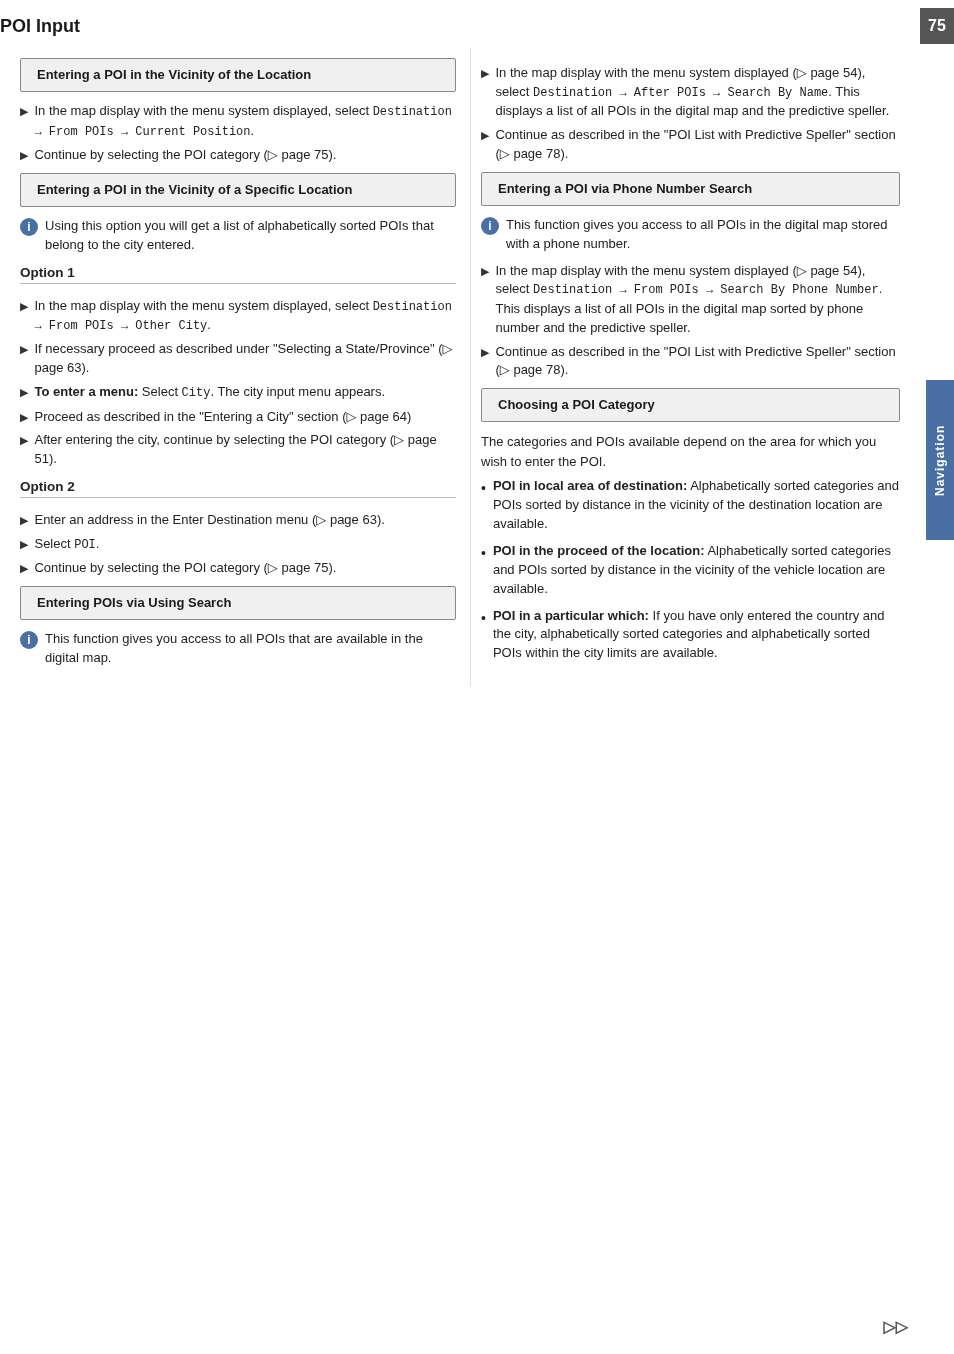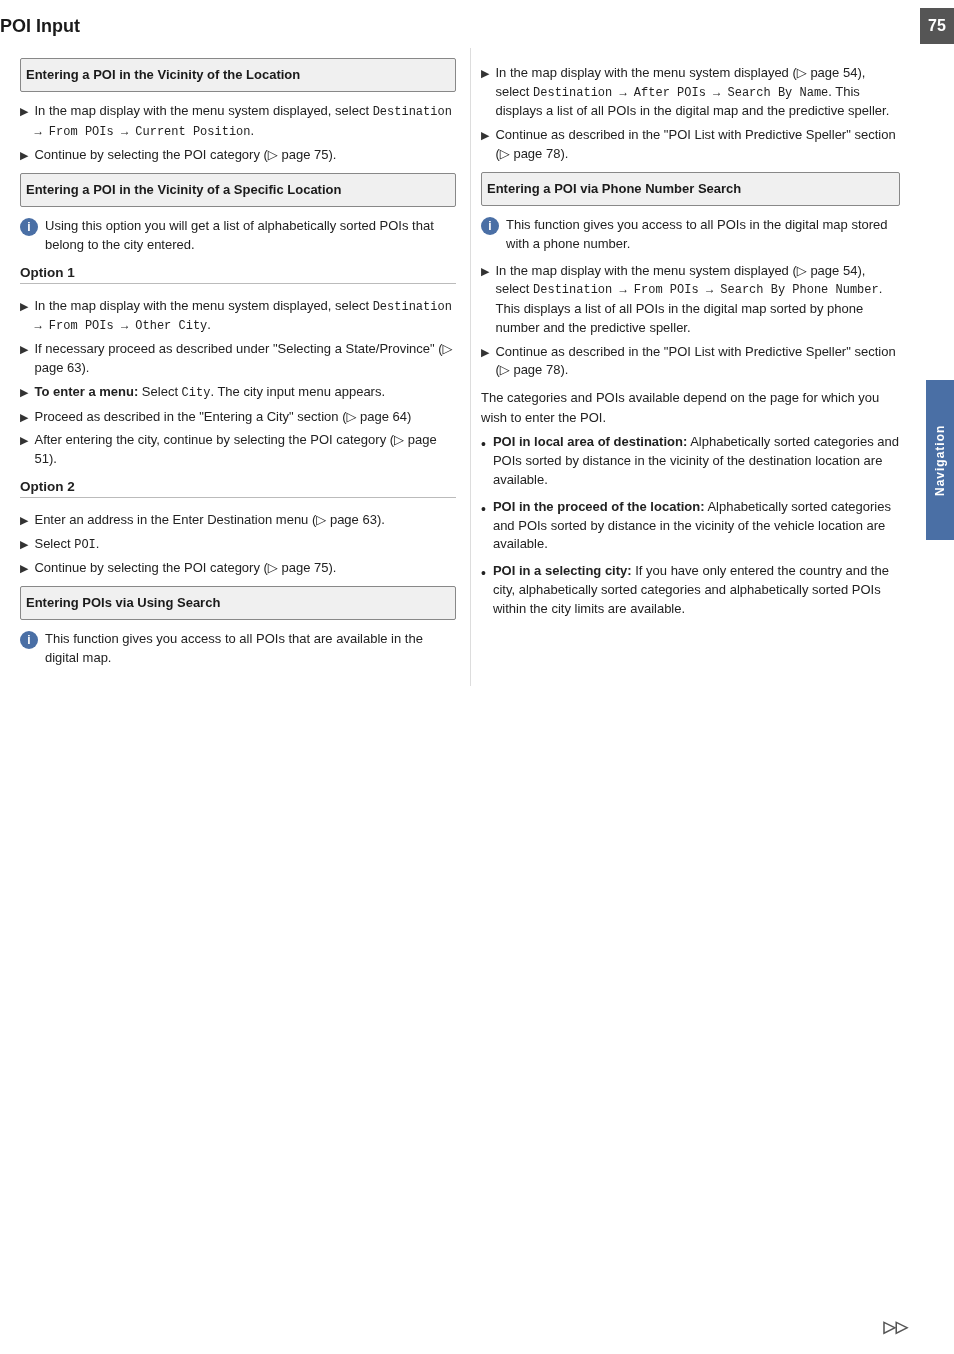--- a/index.html
+++ b/index.html
@@ -74,21 +74,21 @@
     .right-col {
       width: 460px;
       padding: 10px 30px 10px 10px;
       border-left: 1px solid #ddd;
     }
 
     
     .section-box {
       border: 1.5px solid #888;
       background: #f0f0f0;
-      padding: 7px 5px;
+      padding: 7px 16px;
       margin-bottom: 10px;
       border-radius: 2px;
     }
     .section-box-title {
       font-size: 13px;
       font-weight: bold;
       color: #1a1a1a;
       line-height: 1.4;
     }
 
@@ -300,33 +300,36 @@
       <li>
         <span class="bullet-arrow">▶</span>
         <span>In the map display with the menu system displayed (▷ page 54), select <code>Destination → From POIs → Search By Phone Number</code>. This displays a list of all POIs in the digital map sorted by phone number and the predictive speller.</span>
       </li>
       <li>
         <span class="bullet-arrow">▶</span>
         <span>Continue as described in the "POI List with Predictive Speller" section (▷ page 78).</span>
       </li>
     </ul>
 
-    <p class="para">The categories and POIs available depend on the page for which you wish to enter the POI.</p>
+    <div class="section-box">
+      <div class="section-box-title">Choosing a POI Category</div>
+    </div>
+    <p class="para">The categories and POIs available depend on the area for which you wish to enter the POI.</p>
     <ul class="dot-list">
       <li>
         <span class="dot-bullet">•</span>
         <span><strong>POI in local area of destination:</strong> Alphabetically sorted categories and POIs sorted by distance in the vicinity of the destination location are available.</span>
       </li>
       <li>
         <span class="dot-bullet">•</span>
         <span><strong>POI in the proceed of the location:</strong> Alphabetically sorted categories and POIs sorted by distance in the vicinity of the vehicle location are available.</span>
       </li>
       <li>
         <span class="dot-bullet">•</span>
-        <span><strong>POI in a selecting city:</strong> If you have only entered the country and the city, alphabetically sorted categories and alphabetically sorted POIs within the city limits are available.</span>
+        <span><strong>POI in a particular which:</strong> If you have only entered the country and the city, alphabetically sorted categories and alphabetically sorted POIs within the city limits are available.</span>
       </li>
     </ul>
 
   </div>
 
 </div>
 
 <div class="footer-arrow">▷▷</div>
 
 </body></html>

